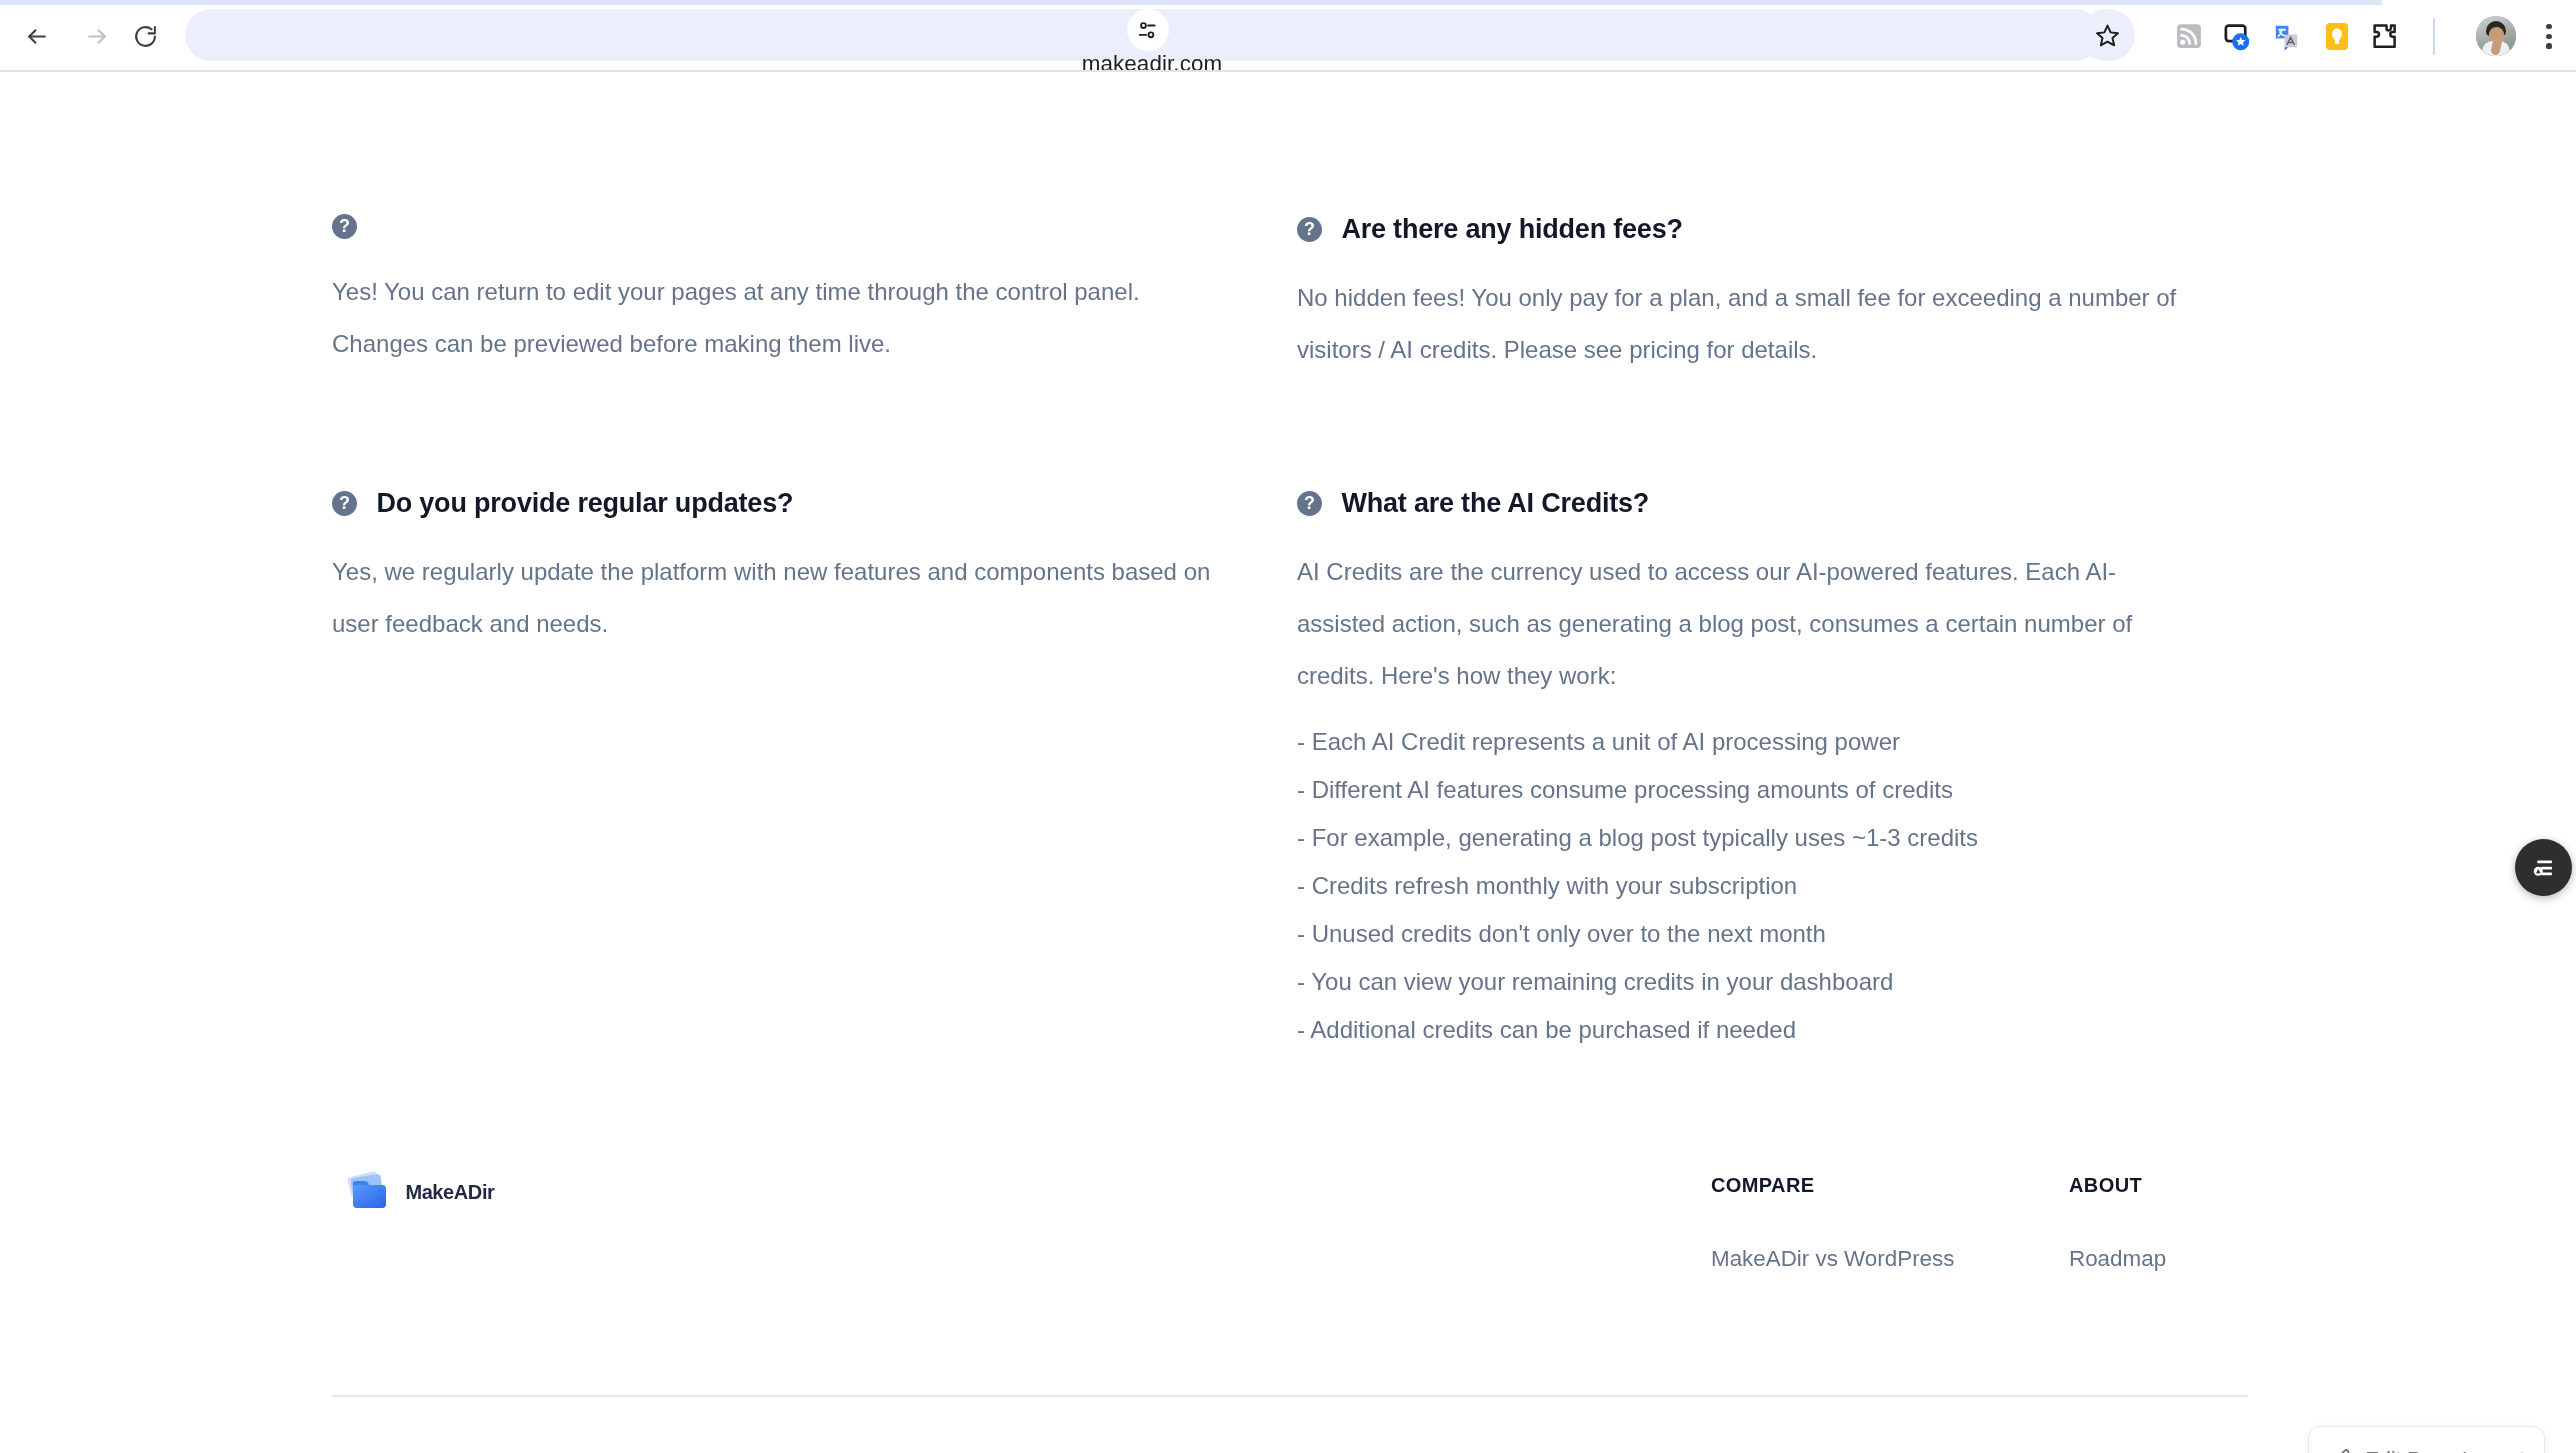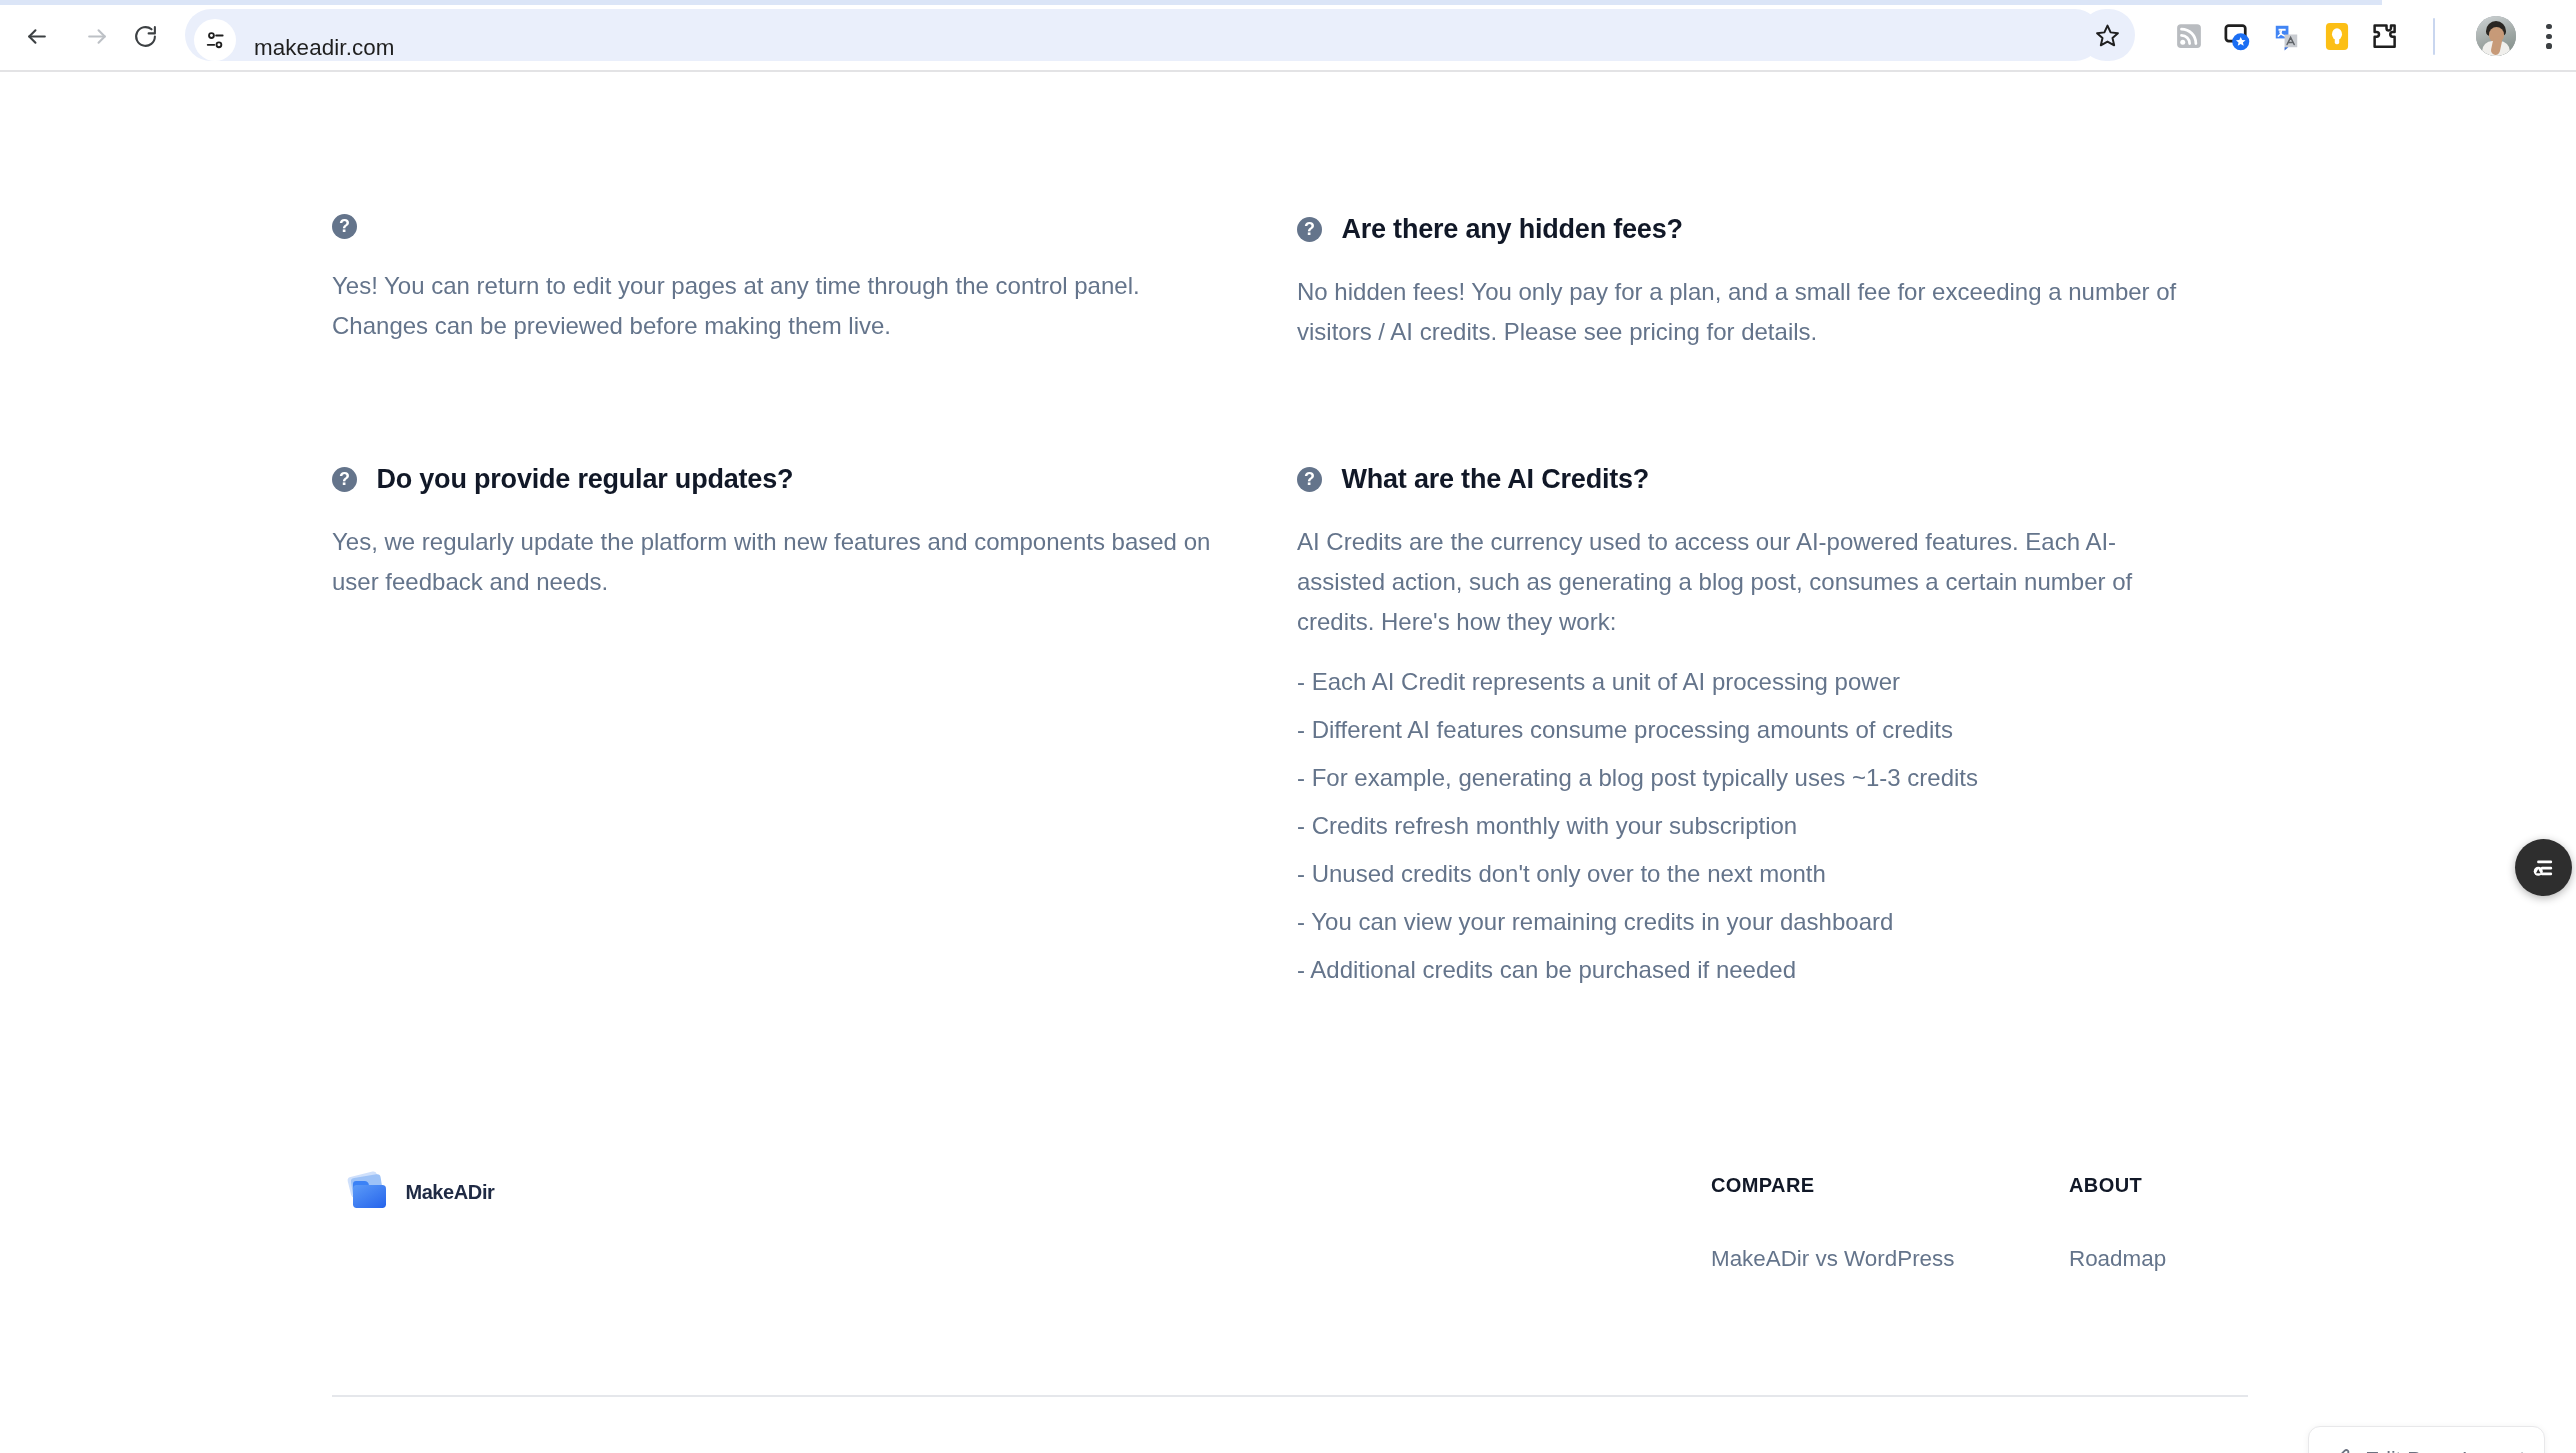--- a/index.html
+++ b/index.html
@@ -55,21 +55,22 @@
 
   #url-bar {
     position: absolute;
     top: 9px;
     left: 185px;
     width: 1916px;
     height: 52px;
     background: #eaeffb;
     border-radius: 27px;
     display: flex;
-    align-items: flex-end;
+    align-items: center;
+    flex-direction: column;
   }
   #site-info-button {
     width: 42px; height: 42px;
     margin-left: 9px;
     background: #ffffff;
     border-radius: 50%;
     display: flex; align-items: center; justify-content: center;
     flex: 0 0 auto;
   }
   #url-text {
@@ -177,21 +178,21 @@
     padding-bottom: 1.5px;
   }
   .faq-q-text {
     font-size: 27px;
     font-weight: bold;
     color: #111827;
     letter-spacing: -0.2px;
   }
   .faq-a-text {
     font-size: 24px;
-    line-height: 40px;
+    line-height: 52px;
     color: #64748b;
     max-width: 880px;
   }
   .faq-a-text.wide { max-width: 880px; }
   .bullet-line {
     font-size: 24px;
     line-height: 36px;
     color: #64748b;
     margin-top: 12px;
   }

